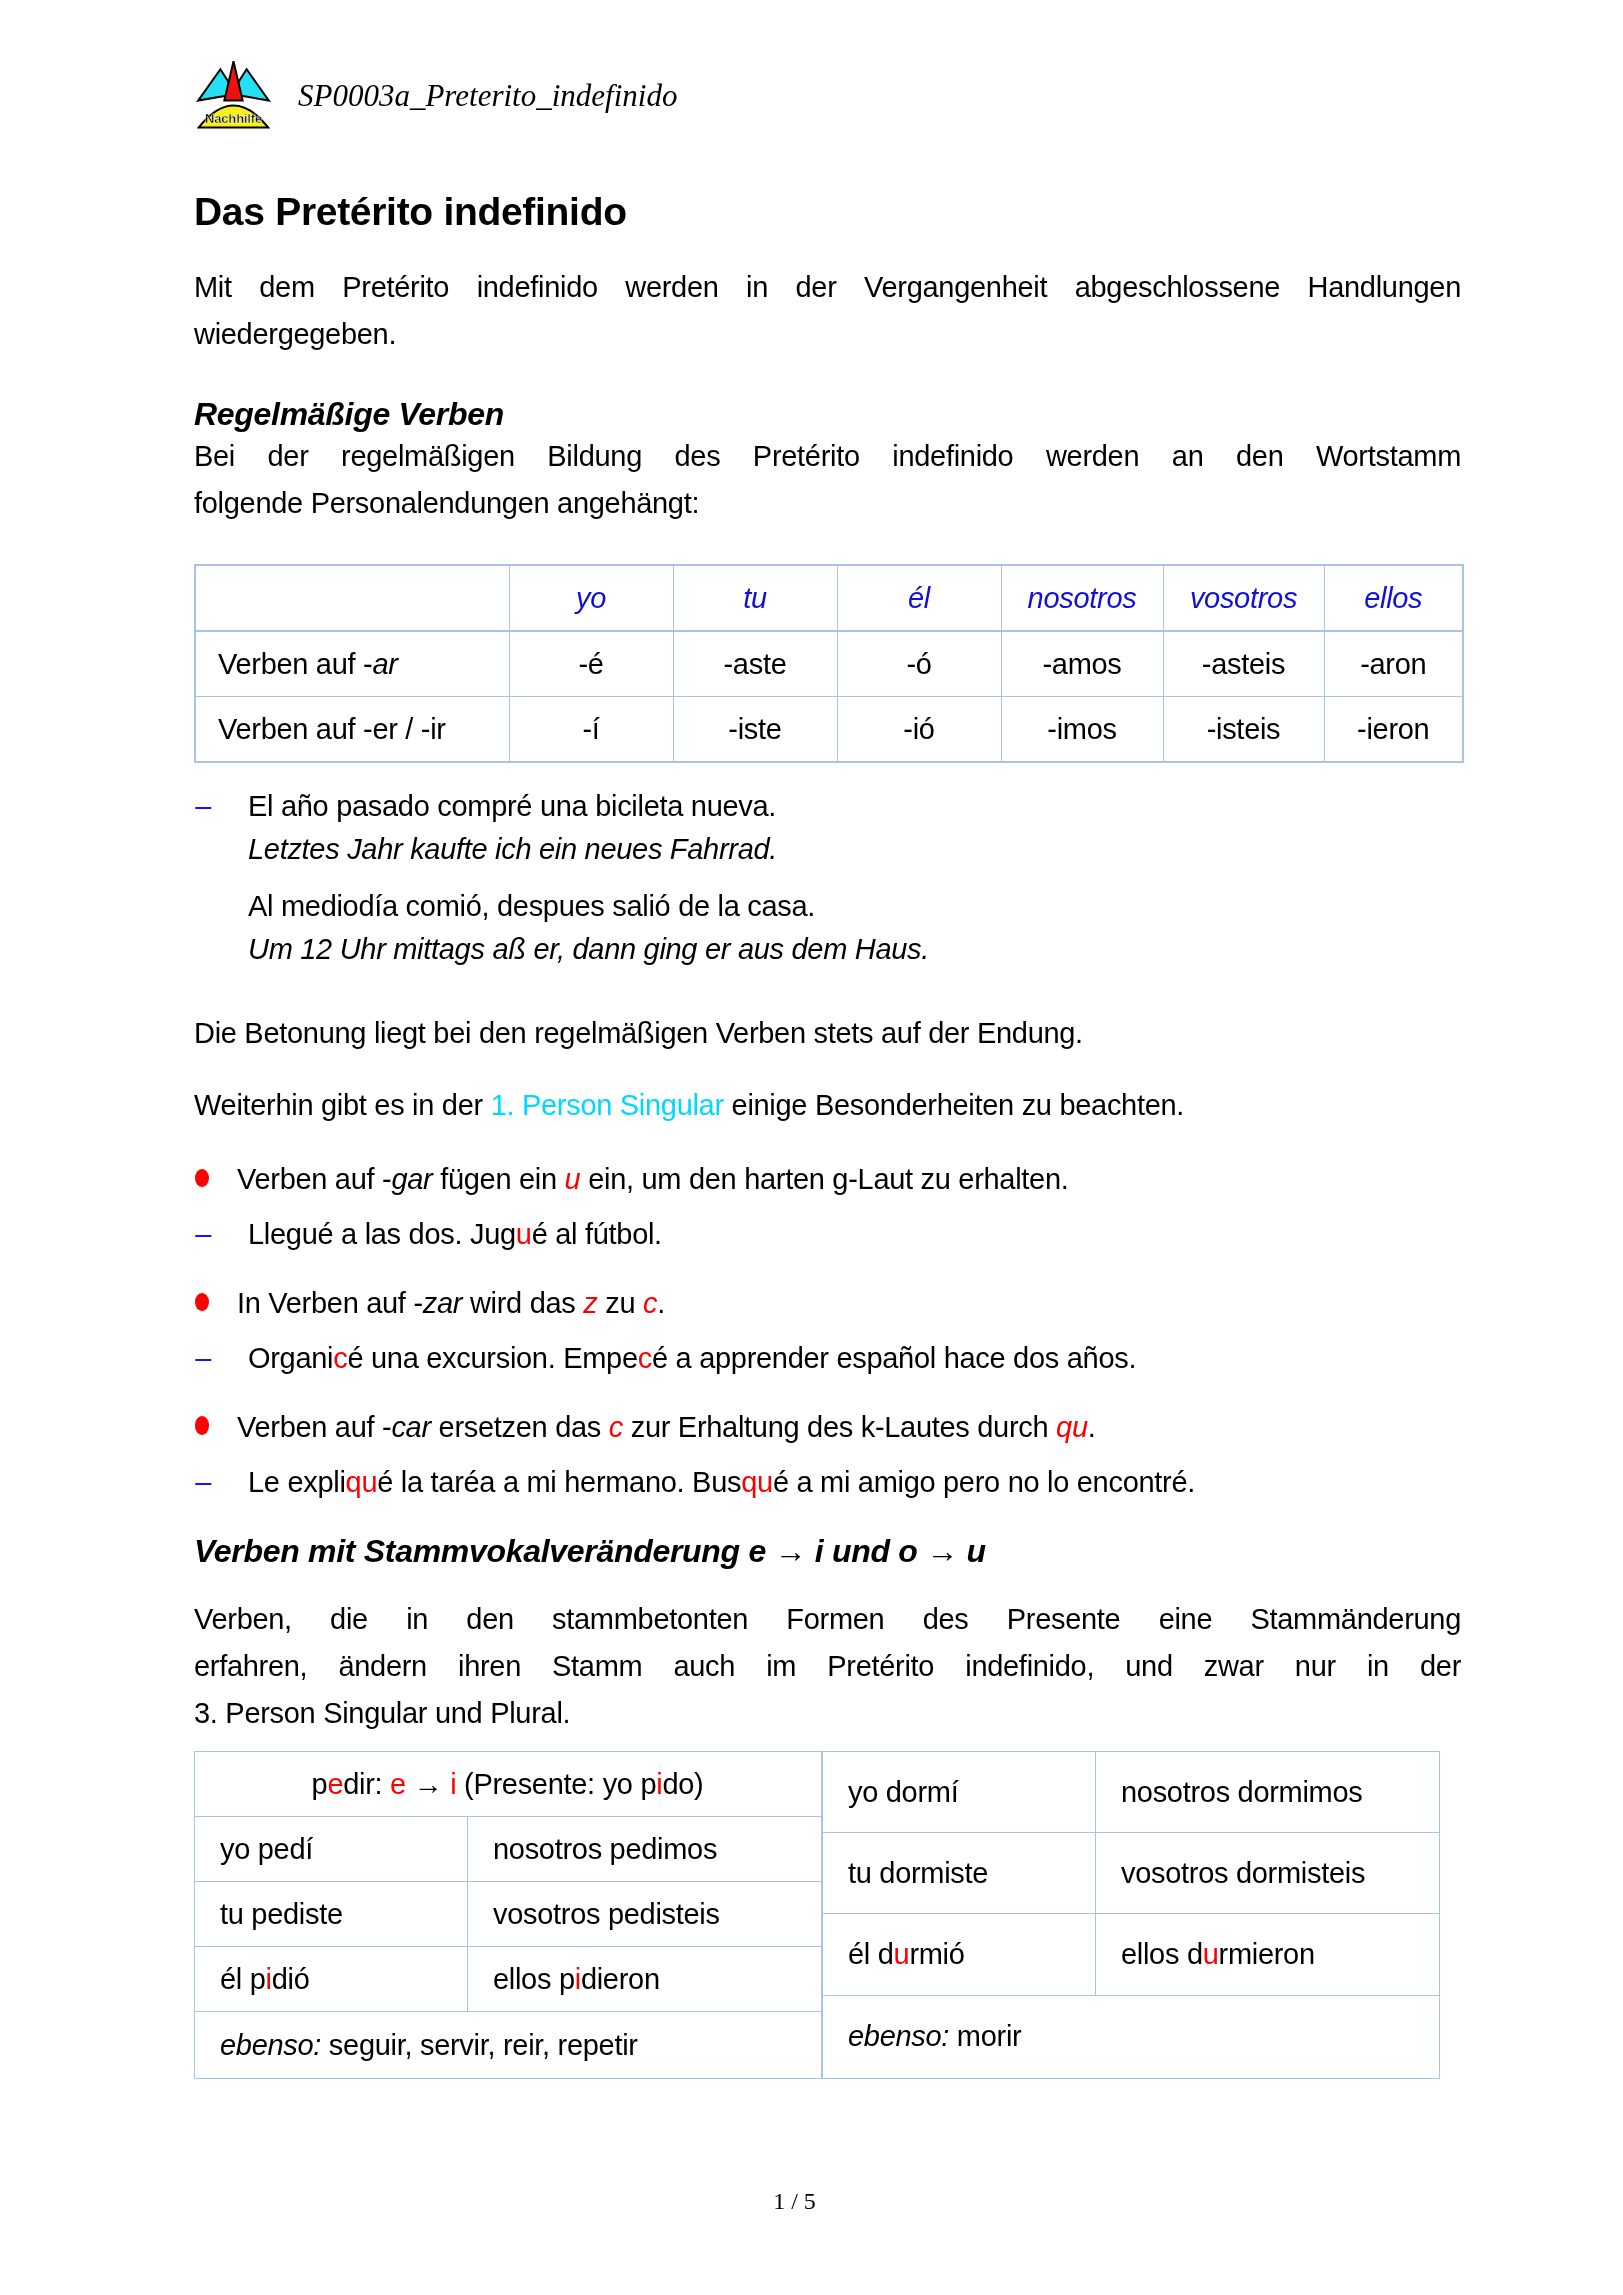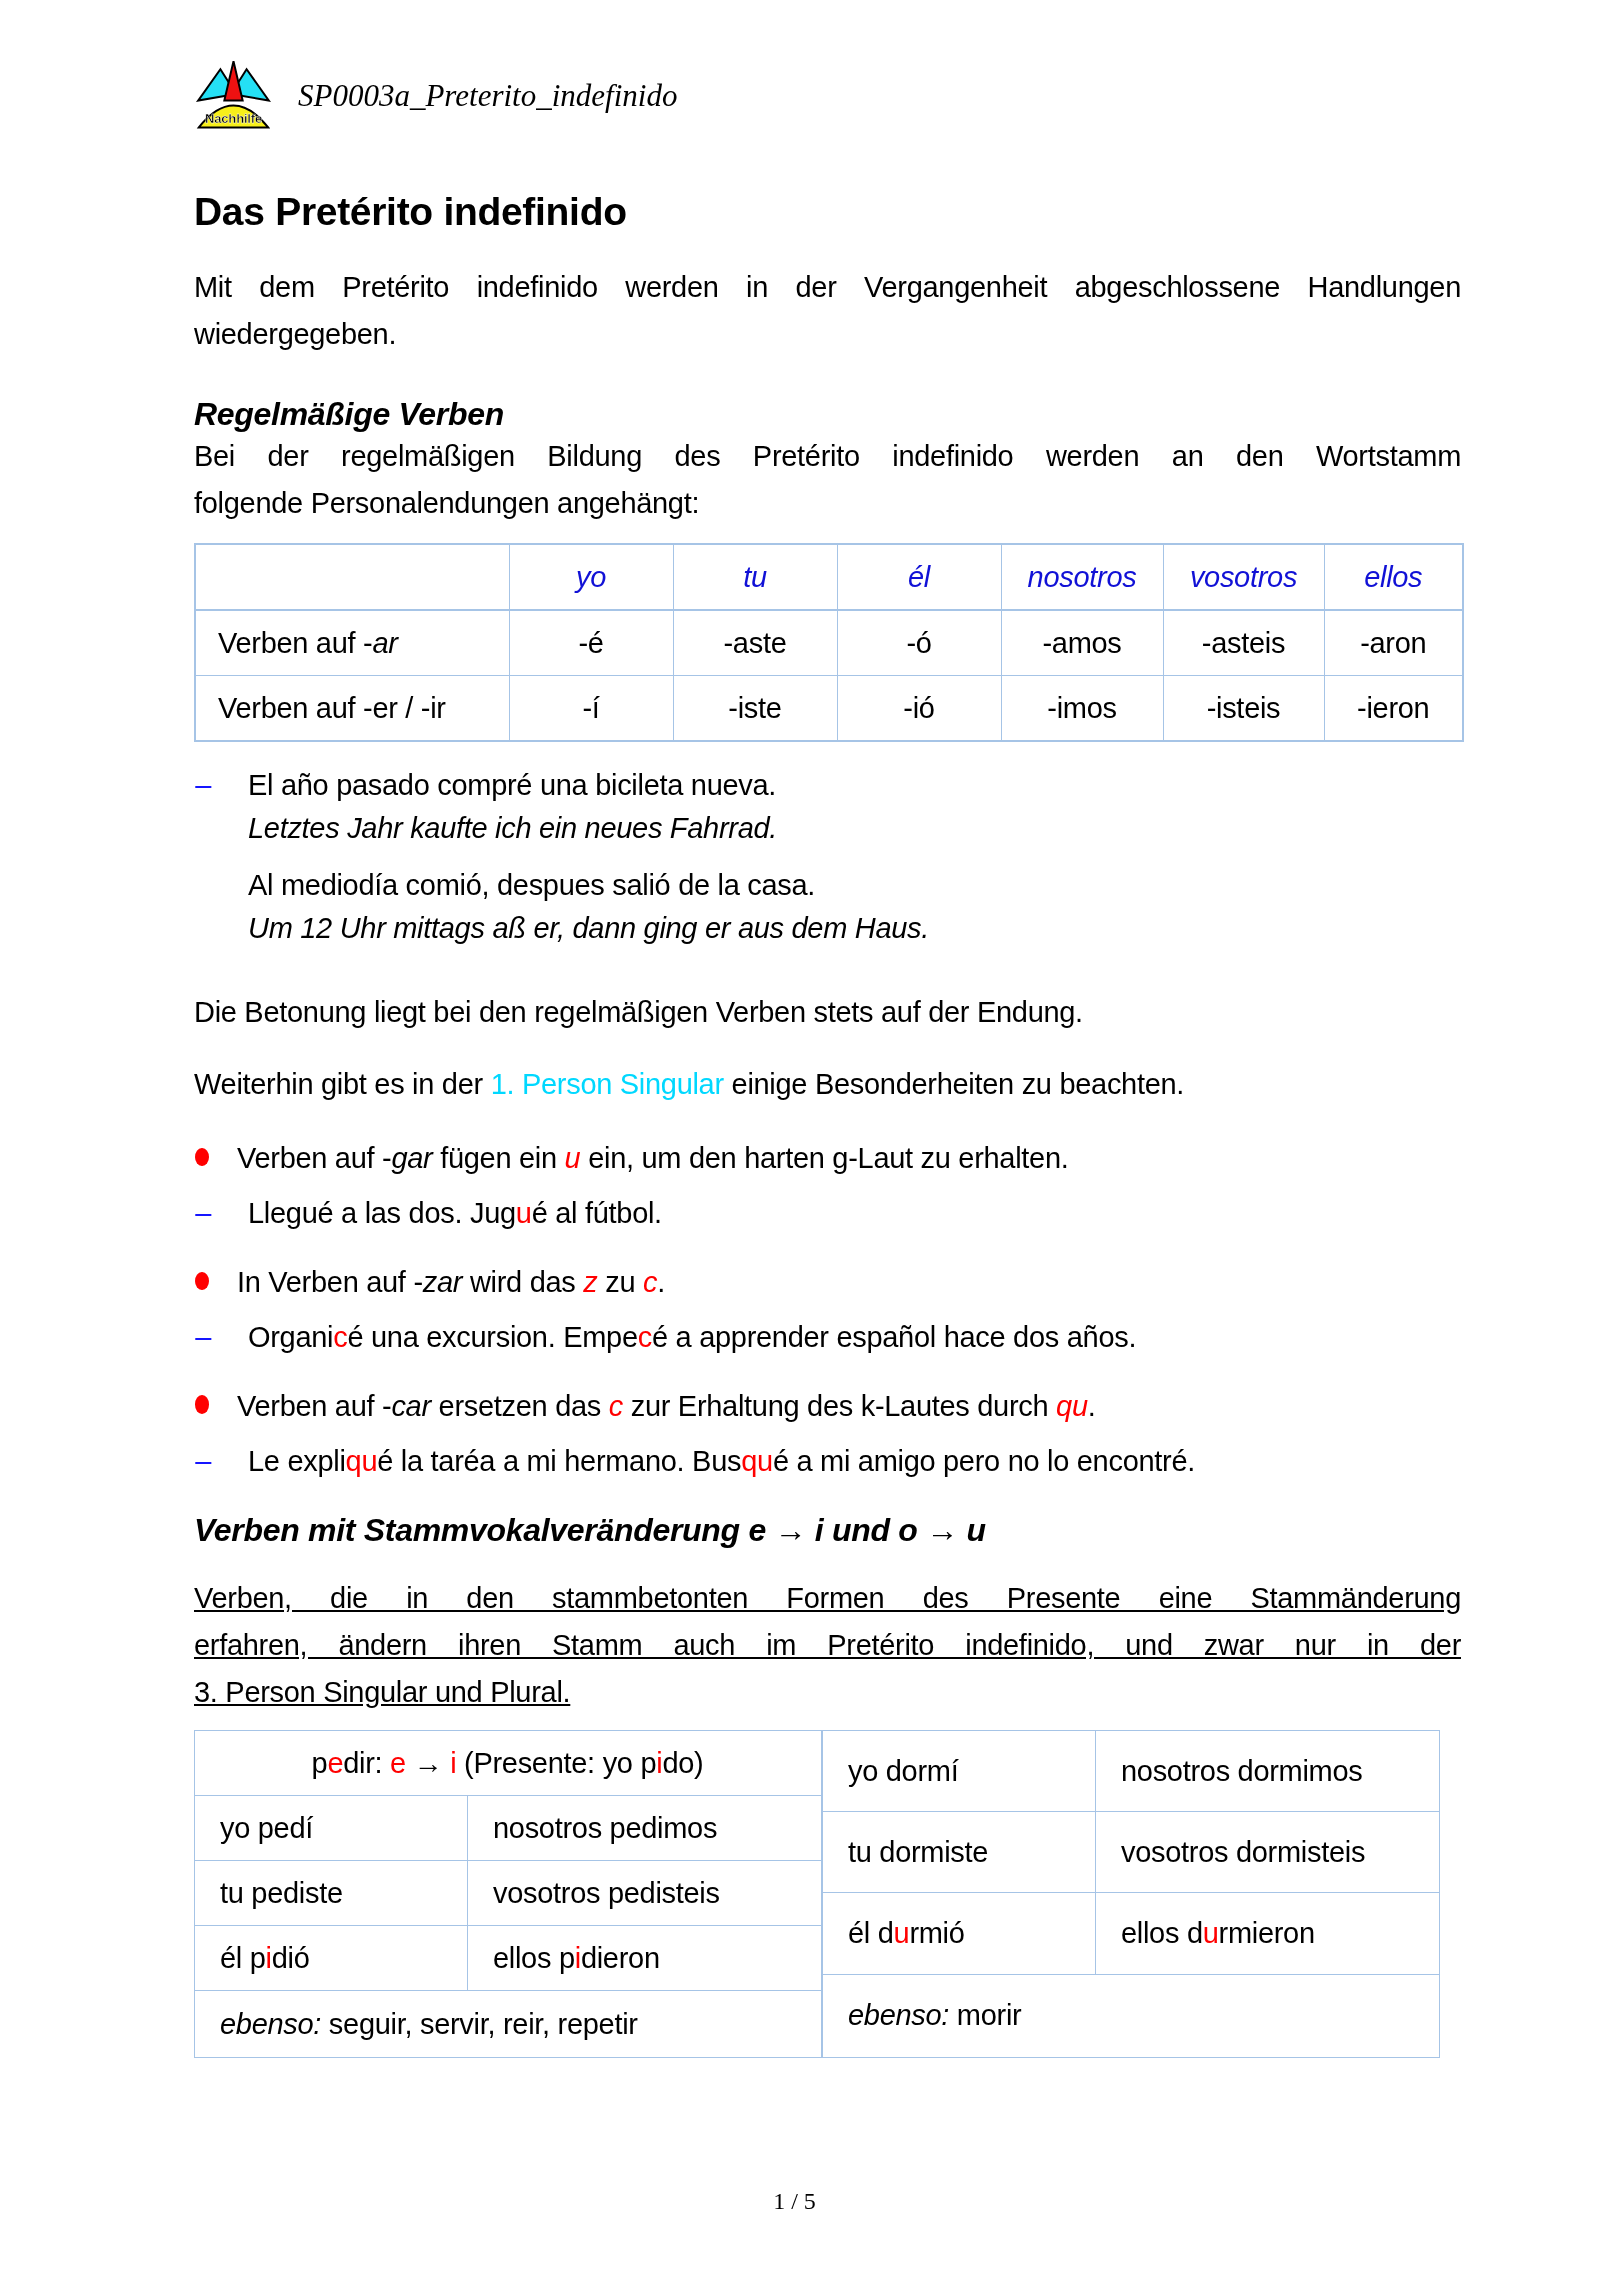--- a/index.html
+++ b/index.html
@@ -29,25 +29,25 @@
 
   
   .title{margin-top:58px;font-size:39px;font-weight:bold;}
   .h2{font-size:32px;font-weight:bold;font-style:italic;}
   .h2-1{margin-top:38px;}
   .h2-2{margin-top:29px;}
   .body-line{font-size:29px;line-height:47px;}
   .jline{text-align:justify;text-align-last:justify;}
   .intro{margin-top:30px;}
   .para1{}
-  .para2{margin-top:26px;text-decoration:underline;}
+  .para2{margin-top:26px;}
 
   
   table{border-collapse:collapse;}
-  .table1{margin-top:16px;width:1267px;table-layout:fixed;}
+  .table1{margin-top:37px;width:1267px;table-layout:fixed;}
   .table1 td{border:1.3px solid var(--tb);height:62px;vertical-align:middle;
              font-size:29px;}
   .table1 tr:first-child td{border-top:2px solid var(--tb);border-bottom:2.6px solid var(--tb);}
   .table1 tr:last-child td{border-bottom:2px solid var(--tb);}
   .table1 td:first-child{border-left:2px solid var(--tb);}
   .table1 td:last-child{border-right:2px solid var(--tb);}
   .table1 .lbl{padding-left:22px;}
   .table1 .end{text-align:center;}
   .table1 .colhdr{text-align:center;color:var(--hdr-blue);font-style:italic;}
 

